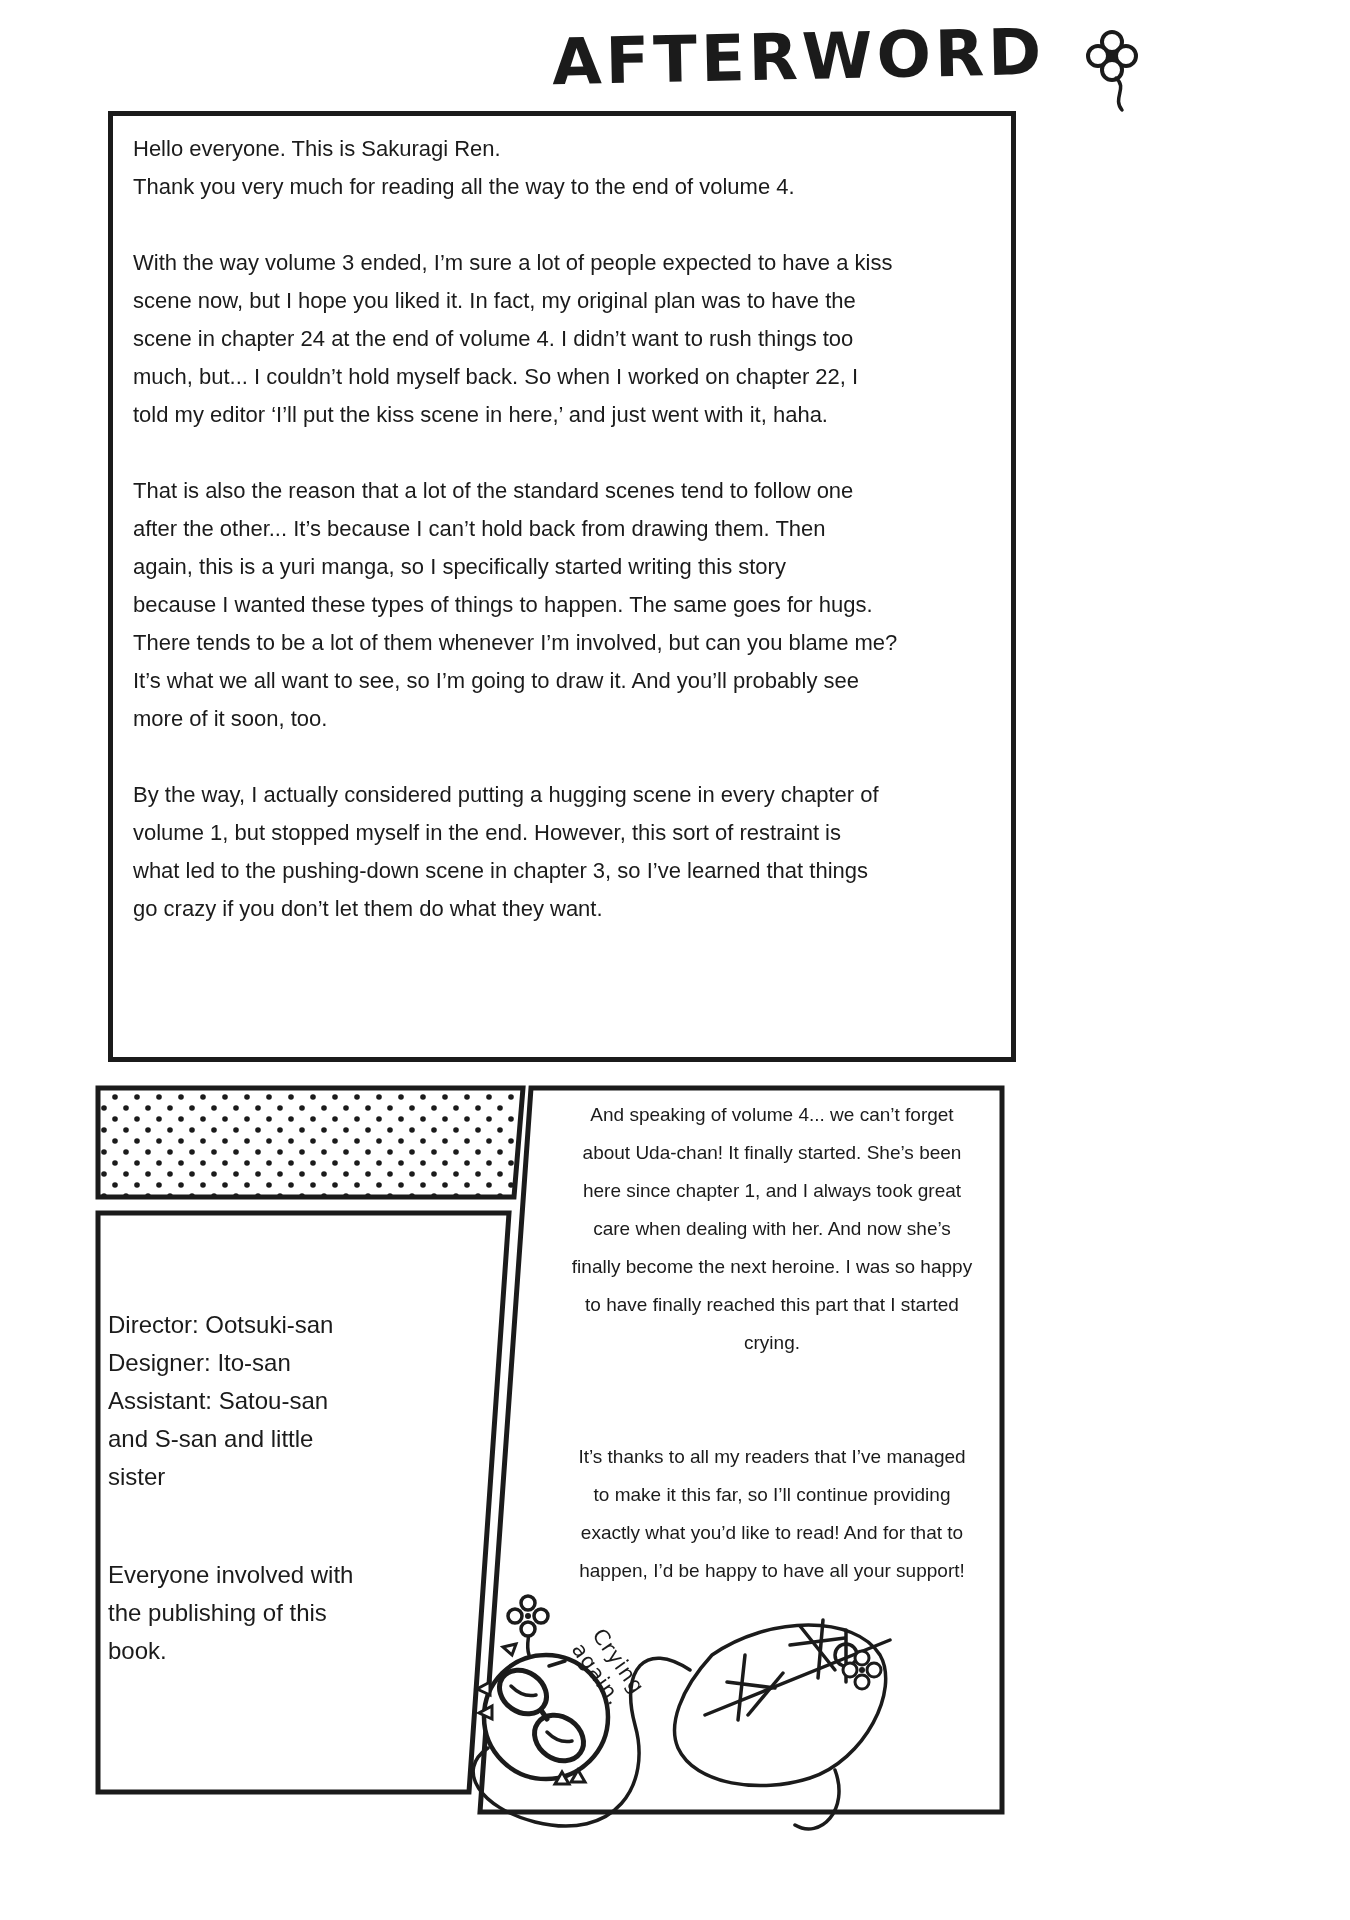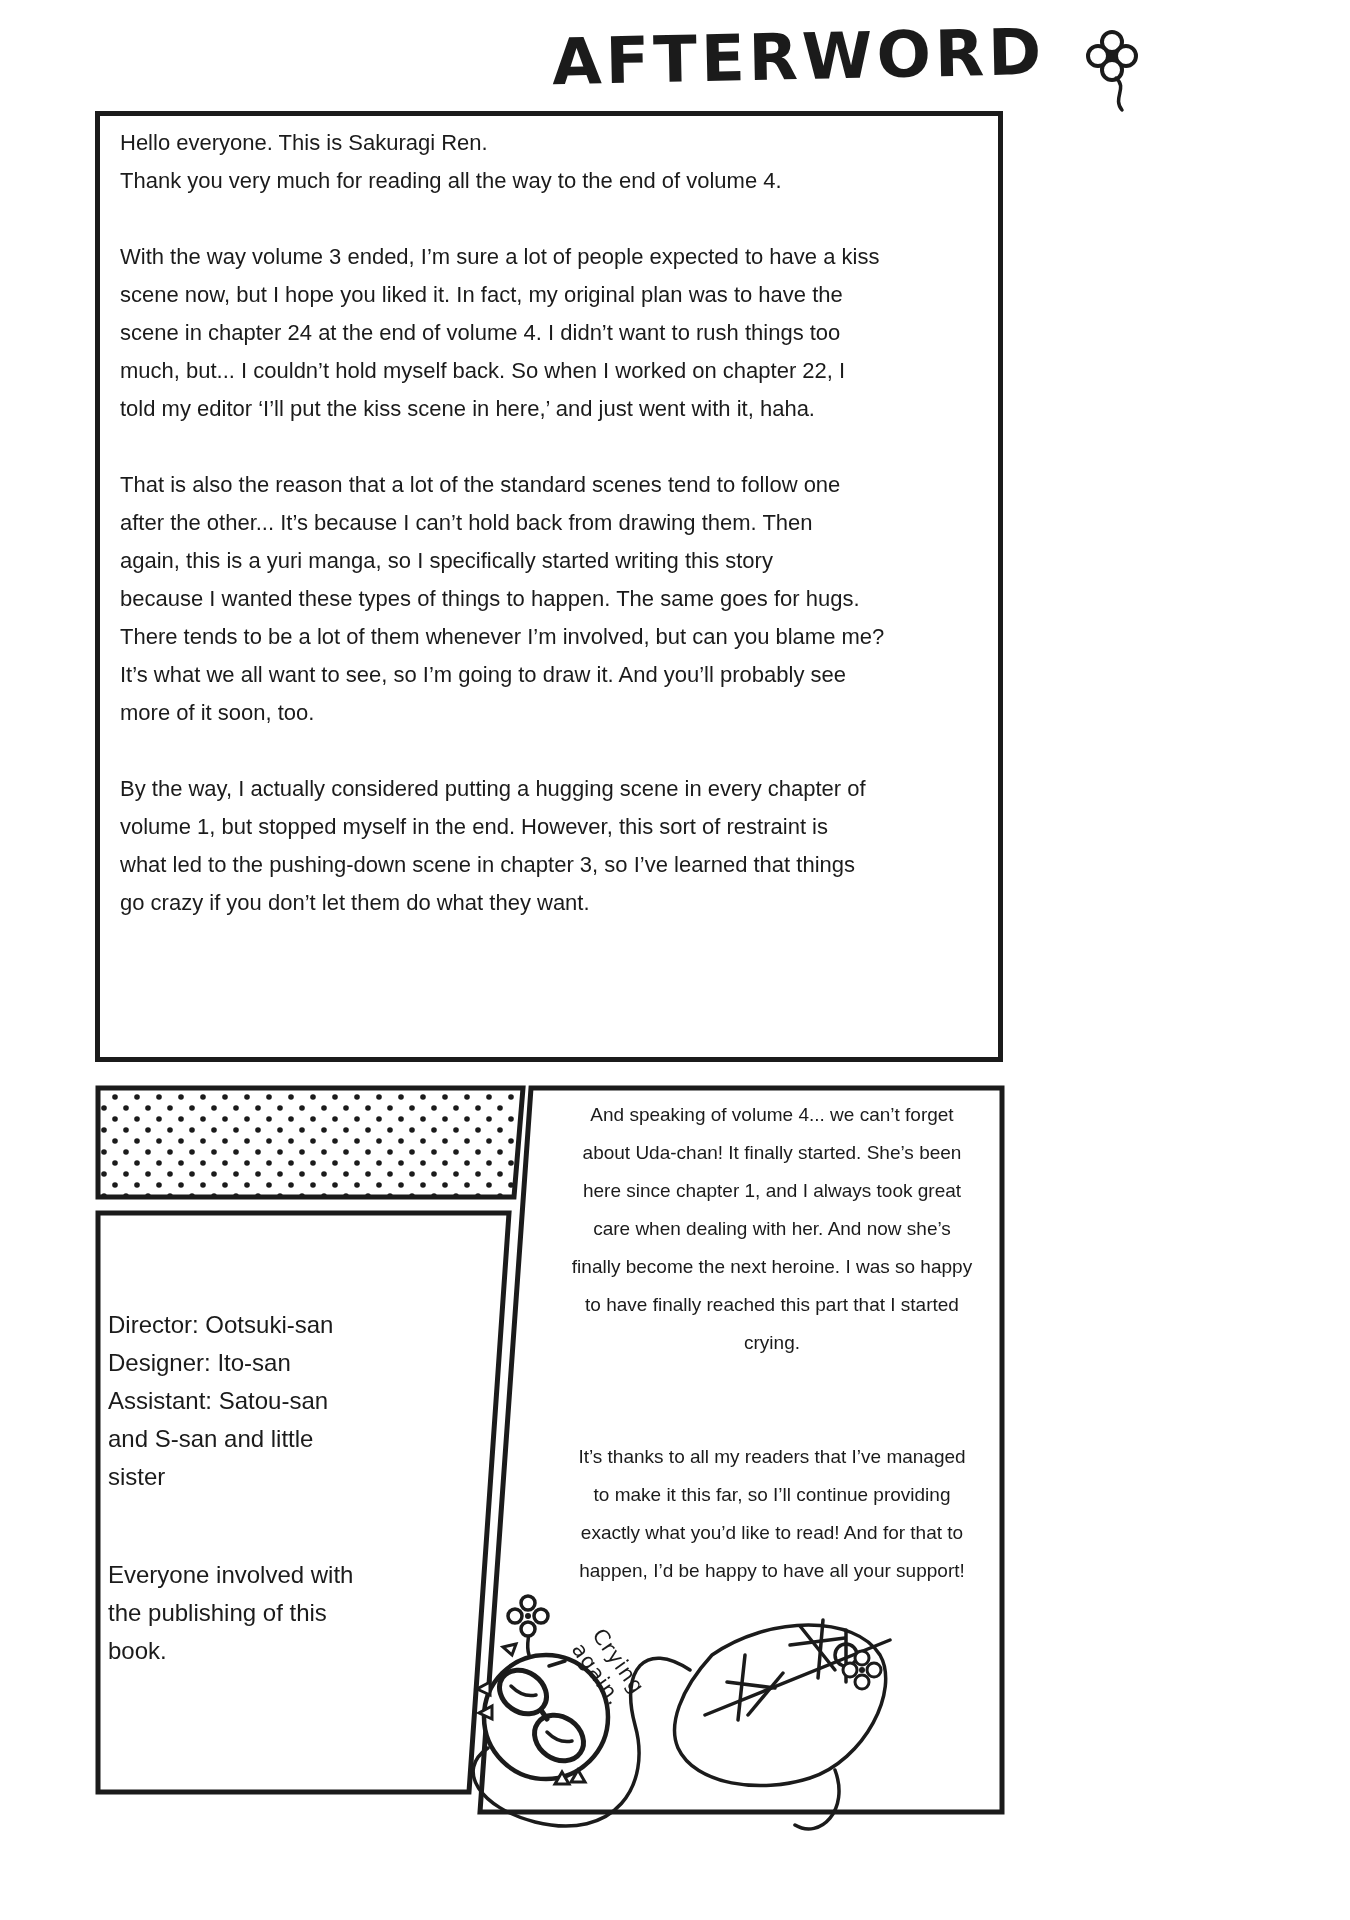--- a/index.html
+++ b/index.html
@@ -10,23 +10,23 @@
     overflow:hidden;
   }
   .title {
     position:absolute; left:552px; top:20px;
     font-family:"DejaVu Sans", sans-serif;
     font-size:64px; font-weight:bold; letter-spacing:4px;
     transform:rotate(-1.2deg); white-space:nowrap;
   }
   .title-flower { position:absolute; left:1082px; top:26px; }
   .box-main {
-    position:absolute; left:95px; top:111px; width:908px; height:951px;
+    position:absolute; left:108px; top:111px; width:908px; height:951px;
     border:5px solid #1b1b1b; box-sizing:border-box;
-    padding:8px 20px;
+    padding:14px 20px;
   }
   .para {
     white-space:pre-line; font-size:22px; line-height:38px;
     margin:0 0 38px 0;
   }
   .para:last-child { margin-bottom:0; }
   .bottom-art { position:absolute; left:0; top:1070px; }
   .thanks-heading {
     position:absolute; left:114px; top:1226px; width:360px;
     font-size:24px; line-height:38px;

